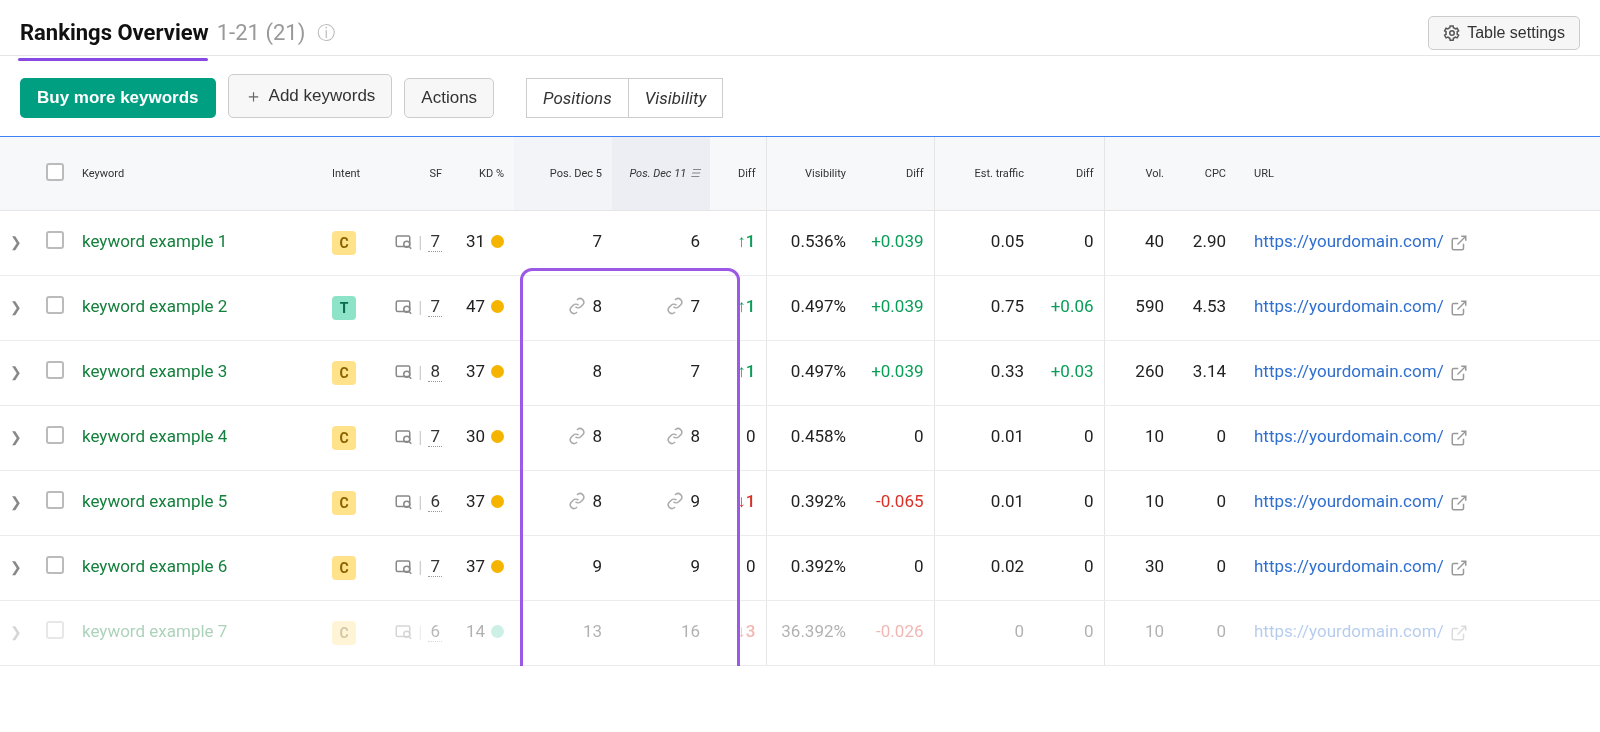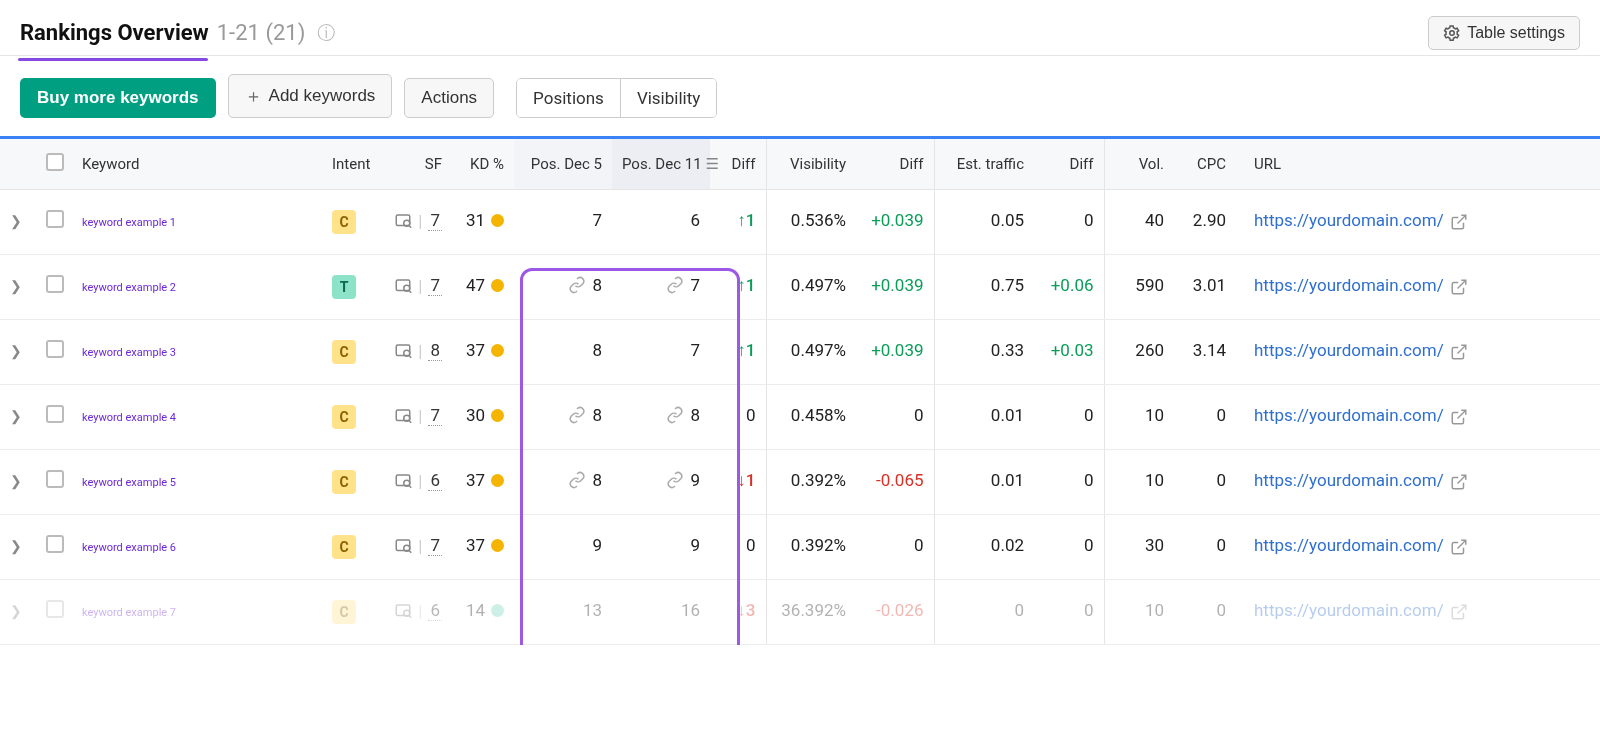--- a/index.html
+++ b/index.html
@@ -8,33 +8,33 @@
   .title-wrap { display: flex; align-items: center; gap: 8px; position: relative;}
   .title { font-size: 22px; font-weight: 700; color: #111; }
   .title-count { font-size: 22px; color: #999; font-weight: 400; }
   .title-underline { position: absolute; left: -2px; bottom: -16px; width: 190px; height: 3px; background: #8649e1; border-radius: 2px; }
   .info-icon { color: #bbb; font-size: 18px; cursor: pointer; margin-left: 4px;}
   .table-settings { display: flex; align-items: center; gap: 6px; border: 1px solid #ccc; background: #f6f6f6; padding: 7px 14px; border-radius: 5px; font-size: 16px; color: #333; cursor: pointer; }
   .toolbar { display: flex; align-items: flex-end; gap: 12px; padding: 18px 20px 18px 20px; }
   .btn { display: inline-flex; align-items: center; gap: 6px; border-radius: 5px; padding: 9px 16px; font-size: 17px; cursor: pointer; border: 1px solid transparent; }
   .btn-primary { background: #009f81; color: #fff; font-weight: 600; }
   .btn-outline { background: #f7f7f7; border: 1px solid #ccc; color: #333; }
-  .seg { display: inline-flex; border: 1px solid #ccc; border-radius: 5px; overflow: hidden; margin-left: 10px;}
+  .seg { display: inline-flex; border: 1px solid #ccc; border-radius: 0; overflow: hidden; margin-left: 20px; font-style: italic;}
   .seg-item { padding: 9px 16px; font-size: 17px; background: #fff; color: #333; border-left: 1px solid #ccc; cursor: pointer; }
   .seg-item:first-child { border-left: none; }
   .seg-item.active { outline: 2px solid #2f86eb; outline-offset: -2px; }
   .plus { font-weight: 400; color: #666; font-size: 18px;}
   table { width: 100%; border-collapse: collapse; table-layout: fixed; }
-  thead th { font-weight: 400; font-size: 15px; color: #333; padding: 14px 10px; text-align: right; background: #f7f8fa; border-top: 3px solid #3b82f6; border-bottom: 1px solid #e5e5e5; white-space: nowrap;}
+  thead th { font-weight: 400; font-size: 11px; color: #333; padding: 26px 10px; text-align: right; background: #f7f8fa; border-top: 1px solid #3b82f6; border-bottom: 1px solid #e5e5e5; white-space: nowrap;}
   thead th.left { text-align: left; }
   tbody td { padding: 20px 10px; border-bottom: 1px solid #ececec; vertical-align: top; text-align: right; font-size: 17px; color: #222;}
   tbody td.left { text-align: left; }
   .chev { color: #888; cursor: pointer; font-size: 14px;}
   .chk { width: 18px; height: 18px; border: 2px solid #bbb; border-radius: 3px; background: #fff; display: inline-block; cursor: pointer;}
-  .kw-link { color: #6d28d9; text-decoration: none; font-size: 11px; cursor: pointer;}
+  .kw-link { color: #15803d; text-decoration: none; font-size: 17px; cursor: pointer;}
   .url-link { color: #2f6fd0; text-decoration: none; font-size: 17px; cursor: pointer;}
   .intent-badge { display: inline-flex; width: 24px; height: 24px; align-items: center; justify-content: center; border-radius: 4px; font-weight: 700; font-size: 14px;}
   .intent-C { background: #ffe28a; color: #8a6300; }
   .intent-T { background: #8de3c8; color: #0a6b4f; }
   .sf-cell { display: inline-flex; align-items: center; gap: 6px; justify-content: flex-end;}
   .sf-icon { color: #888; }
   .sf-num { border-bottom: 1px dotted #999; padding: 0 2px; color: #333;}
   .divider { color: #ccc; }
   .kd-cell { display: inline-flex; align-items: center; gap: 6px; justify-content: flex-end;}
   .kd-dot { width: 13px; height: 13px; border-radius: 50%; display: inline-block; }
@@ -43,21 +43,21 @@
   .diff-up { color: #0a9d58; font-weight: 500;}
   .diff-down { color: #d93025; font-weight: 500;}
   .diff-zero { color: #222; }
   .vis-green { color: #0a9d58; }
   .vis-red { color: #d93025; }
   .ext-icon { color: #999; margin-left: 6px; cursor:pointer;}
   tbody tr.faded td { opacity: 0.35; }
   .highlight-box { position: absolute; border: 3px solid #9b59e6; border-radius: 12px; pointer-events: none; z-index: 5;}
   .sort-icon { color: #888; margin-left: 4px;}
   .pos-col-a { background: #f3f4f8; }
-  .pos-col-b { background: #eceef3; }
+  .pos-col-b { background: #eceef3; font-style: italic; }
   
   col.c-expand { width: 36px; }
   col.c-check { width: 36px; }
   col.c-keyword { width: 250px; }
   col.c-intent { width: 60px; }
   col.c-sf { width: 70px; }
   col.c-kd { width: 62px; }
   col.c-pos { width: 98px; }
   col.c-diff1 { width: 56px; }
   col.c-vis { width: 90px; }
@@ -214,21 +214,21 @@
                 <path d="M14 11a5 5 0 0 0-7 0l-3 3a5 5 0 0 0 7 7l1-1"></path>
               </svg>
               <span>7</span>
             </span></td>
           <td><span class="diff-up">↑1</span></td>
           <td class="vline">0.497%</td>
           <td><span class="vis-green">+0.039</span></td>
           <td class="vline">0.75</td>
           <td><span class="vis-green">+0.06</span></td>
           <td class="vline">590</td>
-          <td>3.01</td>
+          <td>4.53</td>
           <td class="left" style="padding-left:18px;"><a class="url-link">https://yourdomain.com/</a><span><svg class="i ext-icon" viewBox="0 0 24 24" fill="none" stroke="currentColor" stroke-width="2">
                 <path d="M18 13v6a2 2 0 0 1-2 2H5a2 2 0 0 1-2-2V8a2 2 0 0 1 2-2h6"></path>
                 <polyline points="15 3 21 3 21 9"></polyline>
                 <line x1="10" y1="14" x2="21" y2="3"></line>
               </svg></span></td>
         </tr>
         <tr>
           <td class="left"><span class="chev">❯</span></td>
           <td class="left"><span class="chk"></span></td>
           <td class="left"><a class="kw-link">keyword example 3</a></td>

